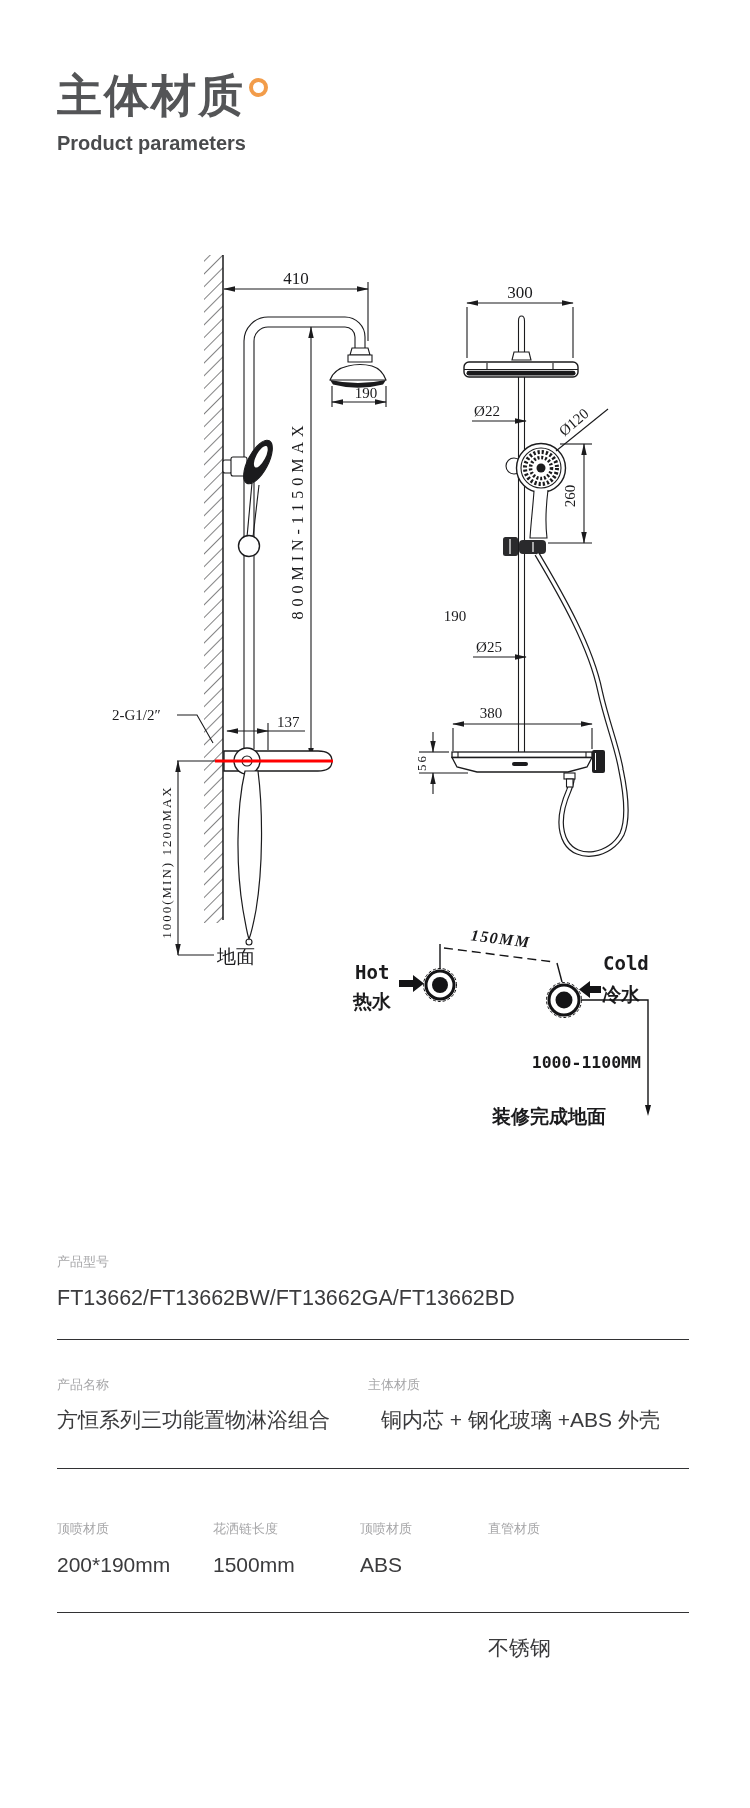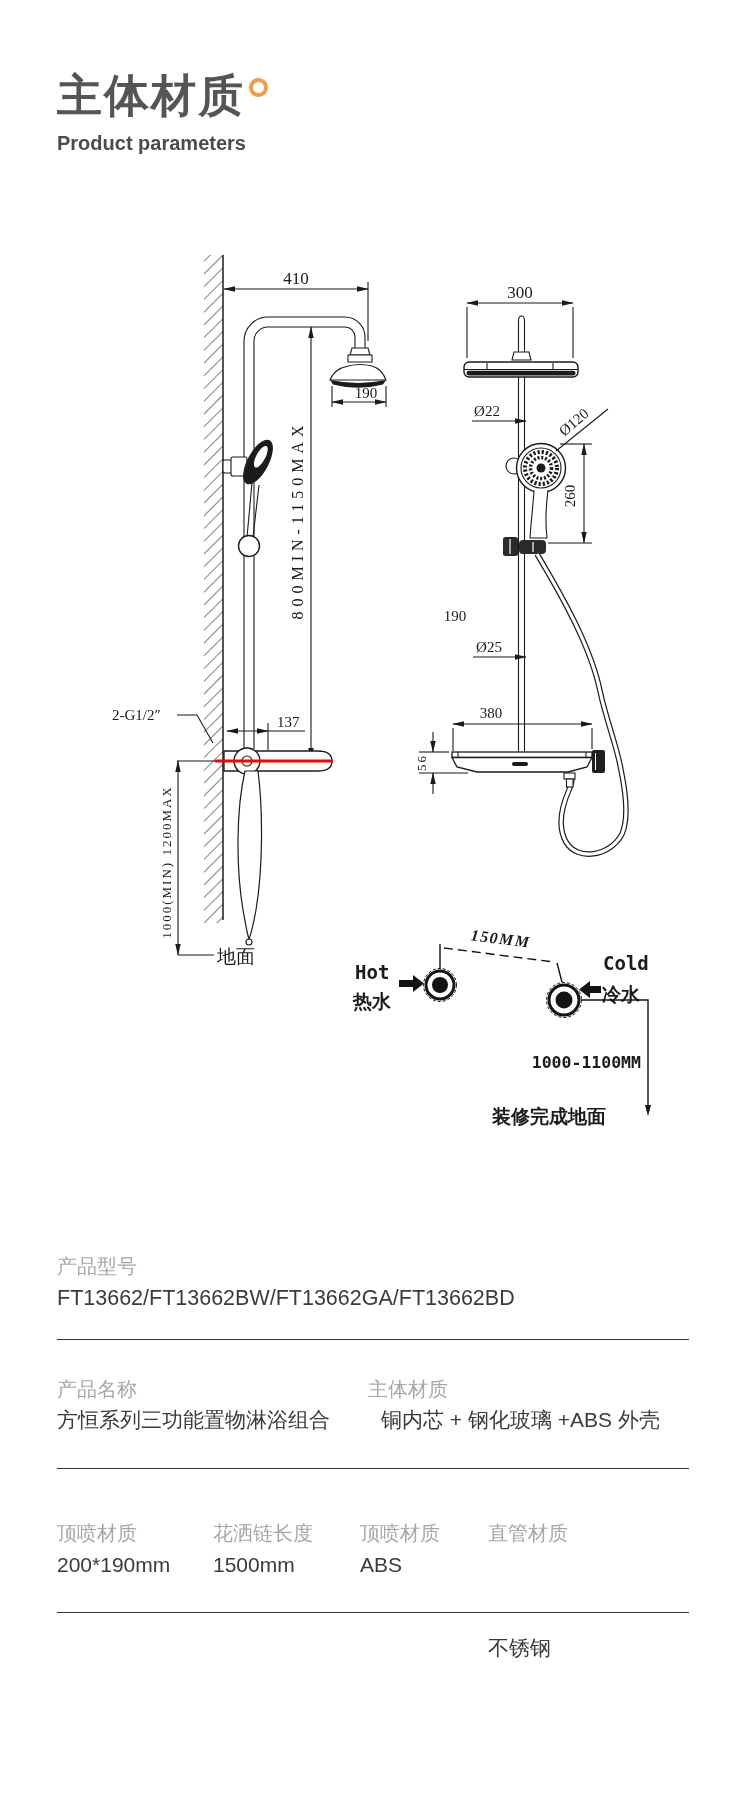--- a/index.html
+++ b/index.html
@@ -18,21 +18,21 @@
   .cad-big{font-family:"Liberation Serif","DejaVu Serif",serif;font-size:17px;}
   .cad-wide{font-family:"Liberation Serif","DejaVu Serif",serif;font-size:16px;letter-spacing:5px;}
   .cad-wide2{font-family:"Liberation Serif","DejaVu Serif",serif;font-size:13px;letter-spacing:2px;}
   .inst-en{font-family:"DejaVu Sans Mono","Liberation Mono",monospace;font-size:19px;font-weight:700;}
   .inst-num{font-family:"DejaVu Sans Mono","Liberation Mono",monospace;font-size:16.5px;font-weight:700;}
   .inst-cjk{font-family:"DejaVu Sans","Liberation Sans",sans-serif;font-size:19px;font-weight:700;}
   .inst-dim{font-family:"Liberation Serif","DejaVu Serif",serif;font-size:16px;font-weight:700;
             font-style:italic;letter-spacing:1.5px;}
   .ground{font-family:"DejaVu Sans","Liberation Sans",sans-serif;font-size:19px;font-weight:500;}
   
-  .spec-label{position:absolute;font-size:20px;color:#a6a6a8;white-space:nowrap;}
+  .spec-label{position:absolute;font-size:13px;color:#a6a6a8;white-space:nowrap;}
   .spec-value{position:absolute;font-size:21px;color:#3b3b3d;white-space:nowrap;}
   .spec-value.big{font-size:21.5px;}
   .spec-value.cn{font-weight:500;}
   .rule{position:absolute;left:57px;width:632px;border-top:1.6px solid #323234;}
 </style>
 </head>
 <body>
 
 <div class="page">
 

